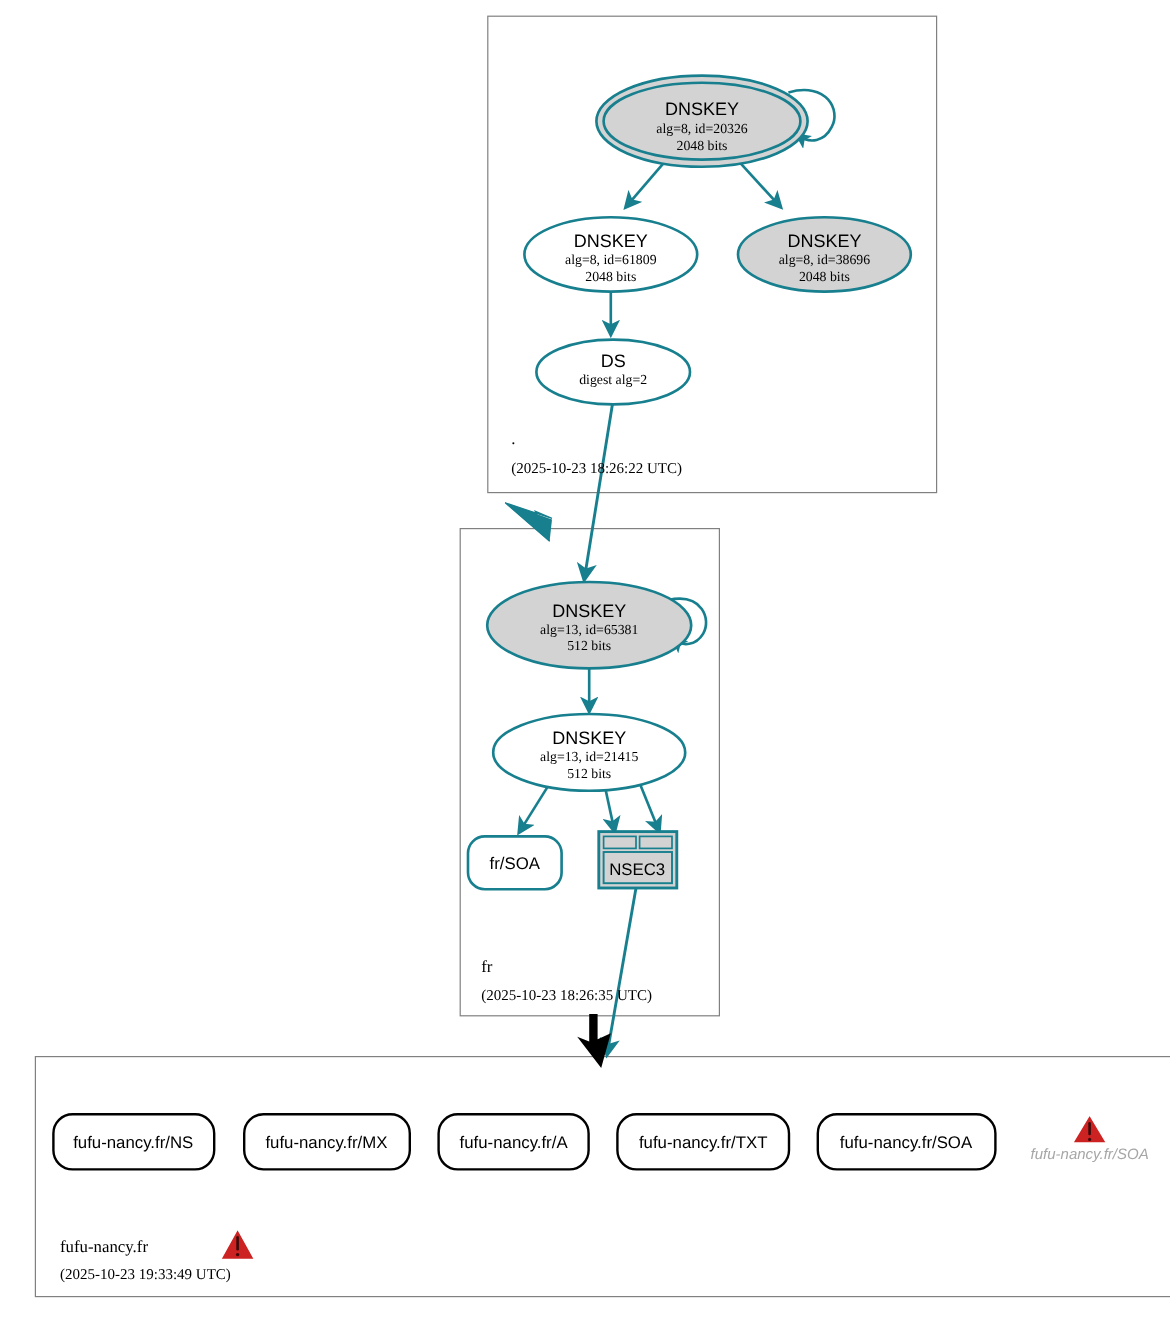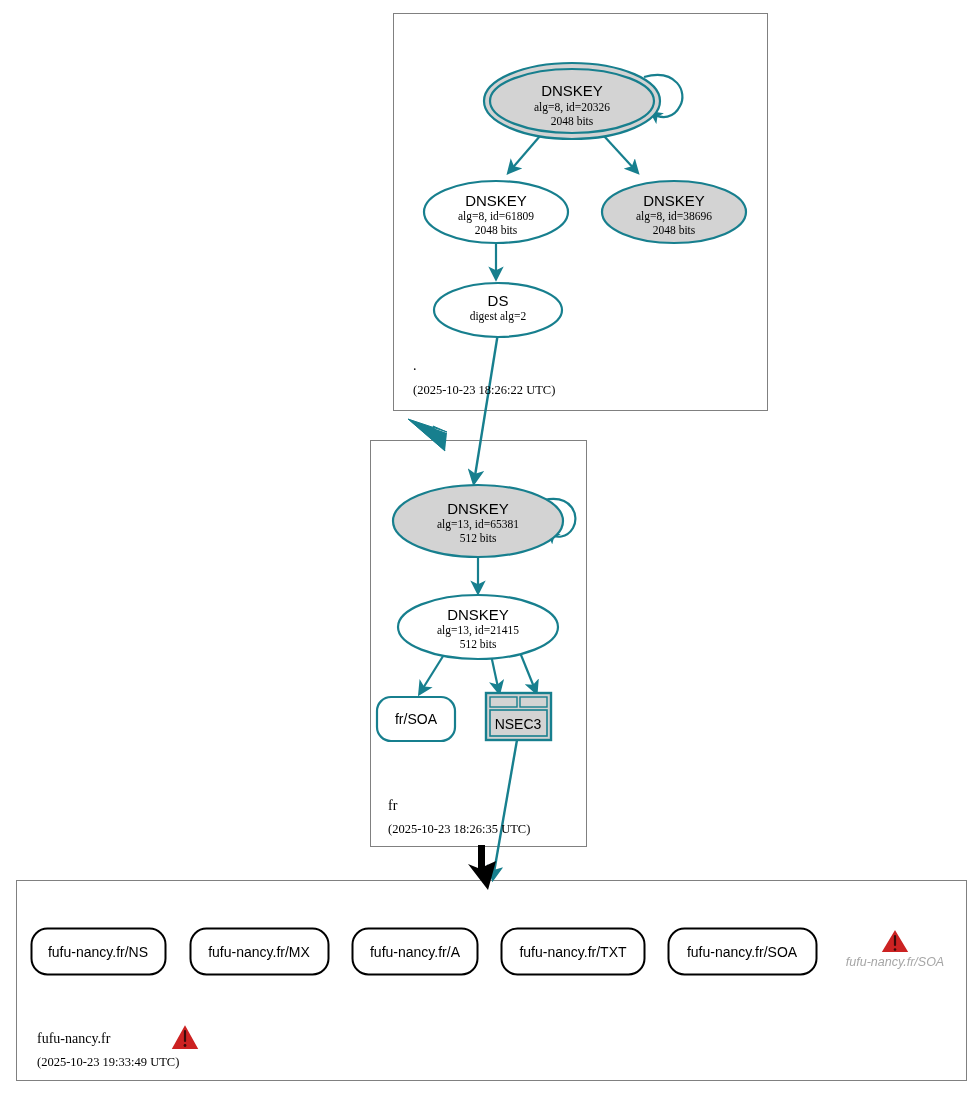--- a/index.html
+++ b/index.html
@@ -10,21 +10,21 @@
   }
   body {
     font-family: "Liberation Serif", serif;
     width: 975px;
     height: 1098px;
     position: relative;
     overflow: hidden;
   }
   #stage {
     position: absolute;
-    left: 4px;
+    left: 17px;
     top: 0;
     width: 922px;
     height: 1098px;
   }
   svg.layer {
     position: absolute;
     left: 0;
     top: 0;
     width: 975px;
     height: 1098px;

